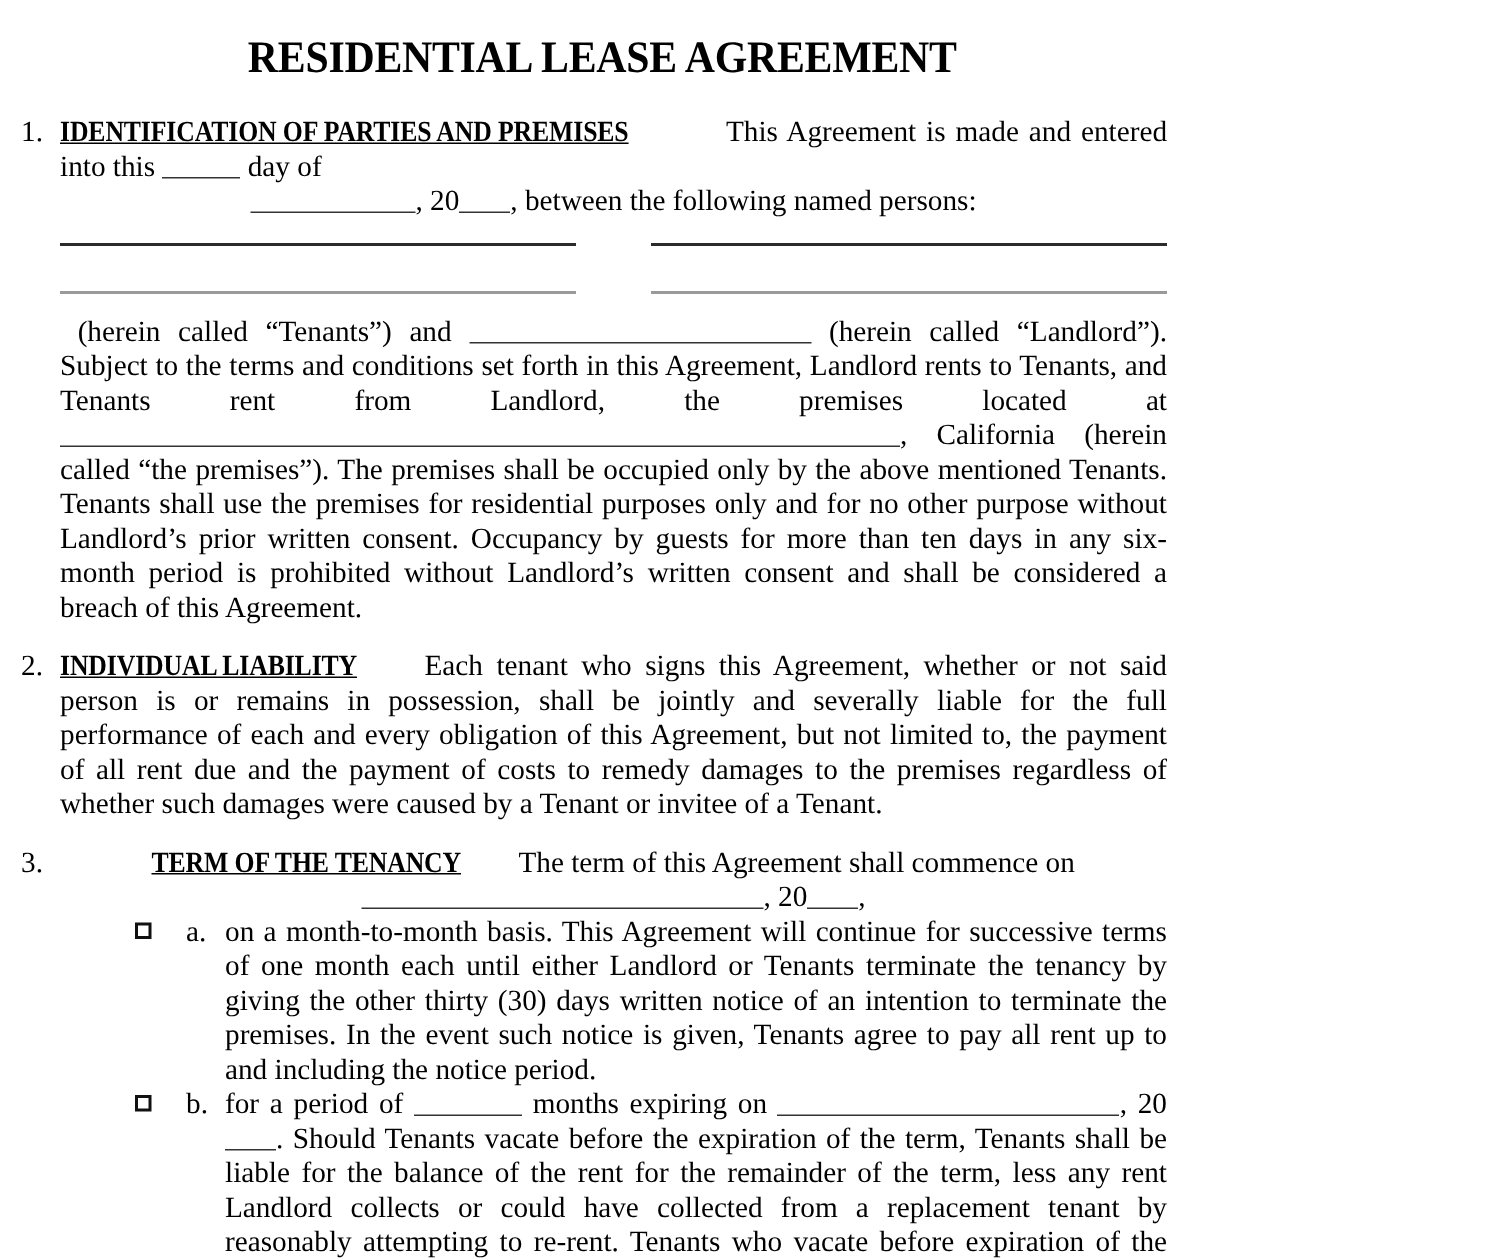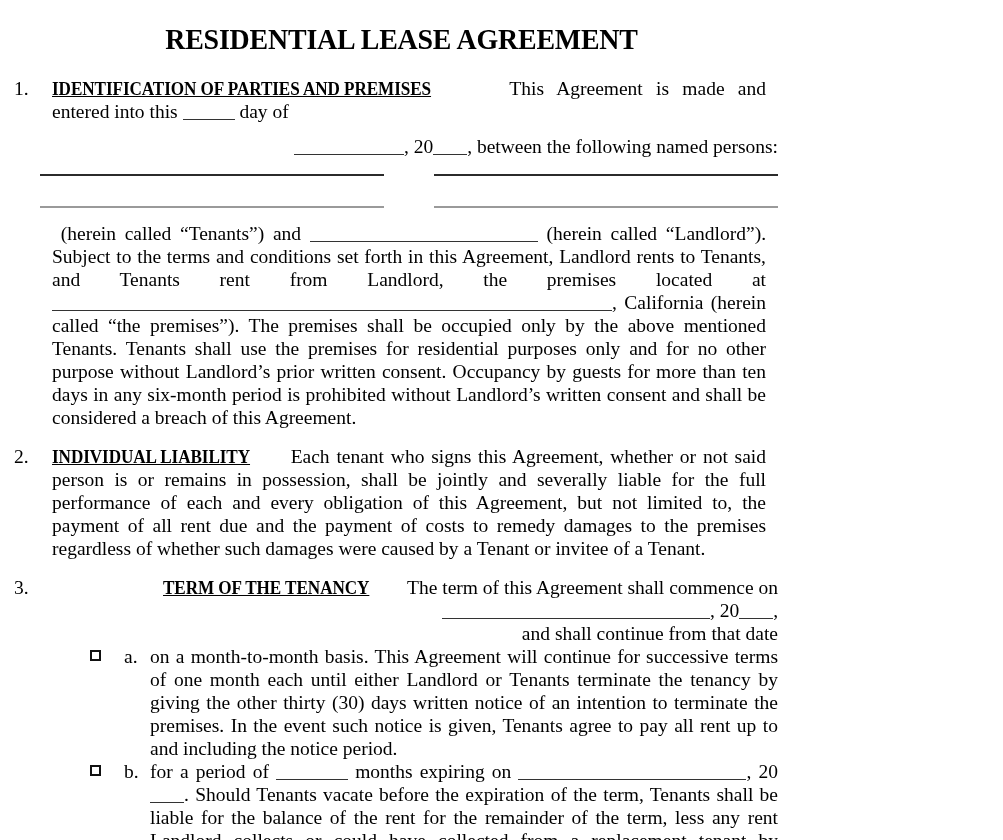--- a/index.html
+++ b/index.html
@@ -66,27 +66,27 @@
     text-decoration: underline;
     text-underline-offset: 1px;
     display: inline-block;
     transform: scaleX(0.88);
     transform-origin: left center;
     letter-spacing: -0.1px;
     white-space: nowrap;
   }
 
   p.para {
-    margin: 12px;
+    margin: 0;
     text-align: justify;
     text-justify: inter-word;
   }
   p.nojust {
     margin: 0;
-    text-align: right;
+    text-align: center;
   }
 
   
   .blank {
     display: inline-block;
     border-bottom: 1px solid #333;
     vertical-align: -2px;
     height: 15px;
   }
   .blank-sm { width: 52px; }
@@ -190,21 +190,20 @@
       <span class="clause-num">2.</span>
       <div class="clause-body">
         <p class="para"><span class="heading">INDIVIDUAL LIABILITY</span>&nbsp;&nbsp;<span>Each tenant who signs this Agreement, whether or not said person is or remains in possession, shall be jointly and severally liable for the full performance of each and every obligation of this Agreement, but not limited to, the payment of all rent due and the payment of costs to remedy damages to the premises regardless of whether such damages were caused by a Tenant or invitee of a Tenant.</span></p>
       </div>
     </div>
 
     <div class="clause">
       <span class="clause-num">3.</span>
       <div class="clause-body">
         <p class="nojust"><span class="heading">TERM OF THE TENANCY</span>&nbsp;&nbsp;<span>The term of this Agreement shall commence on</span> <span class="blank blank-date"></span><span>, 20</span><span class="blank blank-yr"></span><span>,</span></p>
-        <p class="nojust">and shall continue from that date</p>
 
         <ul class="cbox-list">
           <li class="cbox-item">
             <span class="cbox-icon"></span>
             <span class="cbox-letter">a.</span>
             <span class="cbox-text">on a month-to-month basis.  This Agreement will continue for successive terms of one month each until either Landlord or Tenants terminate the tenancy by giving the other thirty (30) days written notice of an intention to terminate the premises.  In the event such notice is given, Tenants agree to pay all rent up to and including the notice period.</span>
           </li>
           <li class="cbox-item">
             <span class="cbox-icon"></span>
             <span class="cbox-letter">b.</span>

